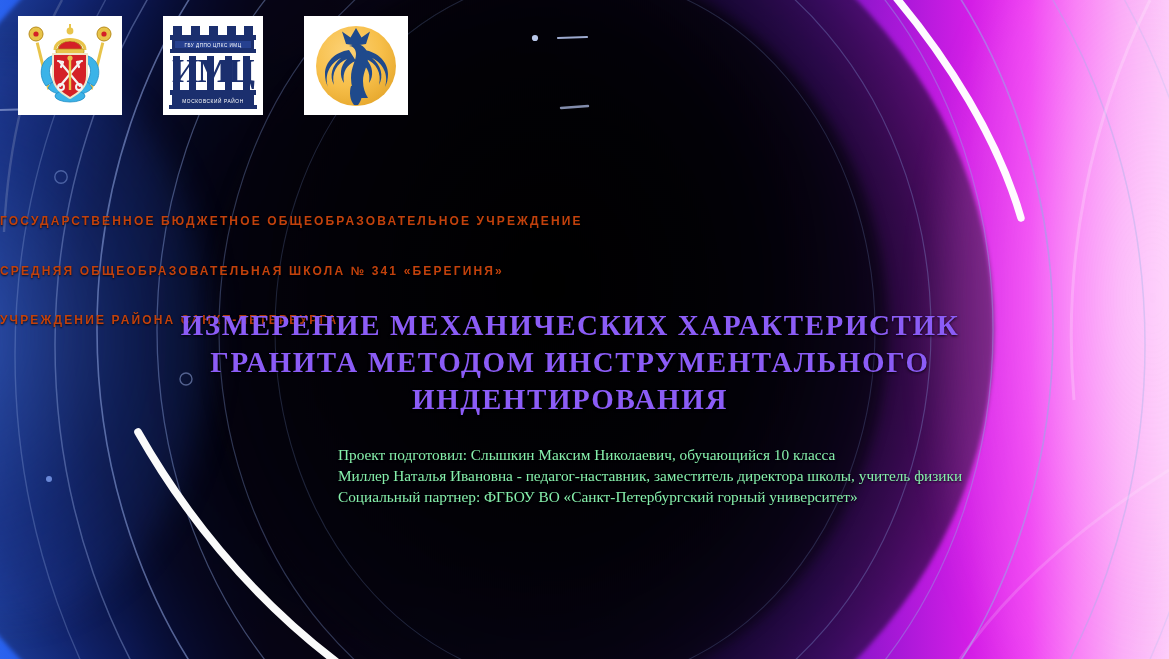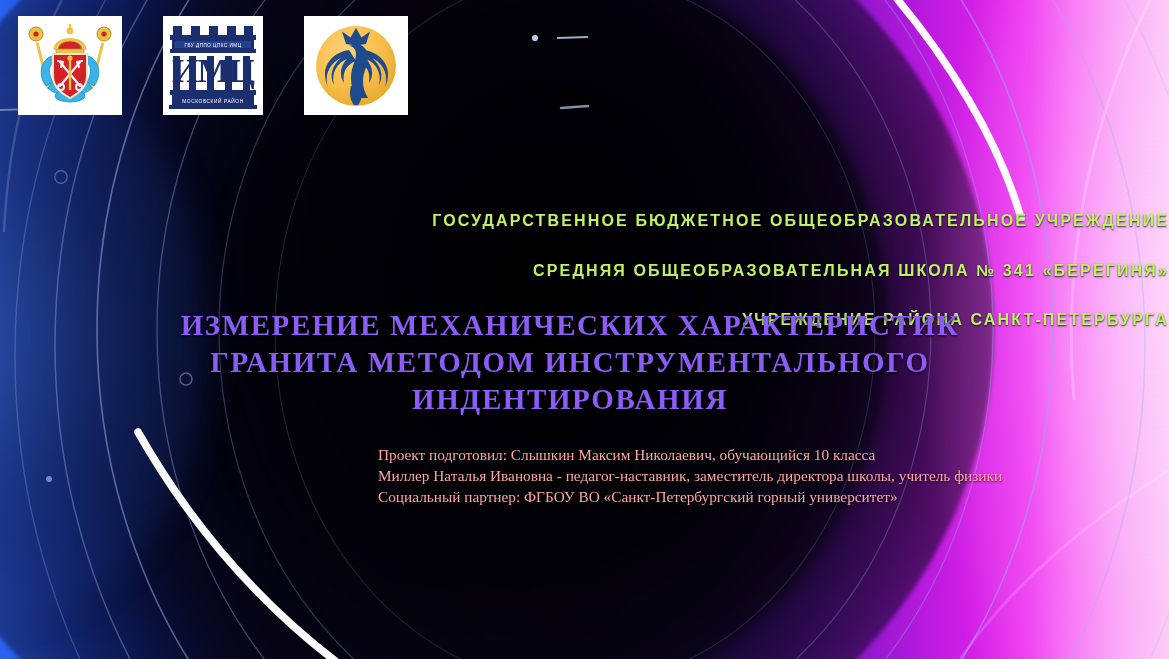--- a/index.html
+++ b/index.html
@@ -120,25 +120,25 @@
   }
   .logo-box.imc { width: 100px; }
   .logo-box svg { display: block; }
 
   
   .org-heading {
     position: absolute;
     left: 0;
     right: 0;
     top: 180px;
-    text-align: right;
-    color: #bef264;
+    text-align: left;
+    color: #c2410c;
     font-family: "Liberation Sans", sans-serif;
     font-weight: bold;
-    font-size: 16px;
+    font-size: 12px;
     letter-spacing: 2.15px;
     line-height: 16.5px;
     text-shadow: 0 1px 2px rgba(0,0,0,0.85);
     white-space: pre;
   }
   .org-heading .ln { display: block; }
 
   .main-title {
     position: absolute;
     left: 90px;
@@ -153,26 +153,25 @@
     line-height: 37px;
     text-shadow: 0 1px 3px rgba(0,0,0,0.9);
   }
   .main-title .ln { display: block; }
 
   .credits {
     position: absolute;
     left: 338px;
     width: 768px;
     top: 444px;
-    color: #fca5a5;
+    color: #86efac;
     font-family: "Liberation Serif", serif;
     font-size: 15.3px;
     line-height: 21.2px;
     text-shadow: 0 1px 2px rgba(0,0,0,0.75);
-    margin-left: 40px;
   }
   .credits .line { display: block; text-align: left; }
   .credits .para { display: block; text-align: justify; text-align-last: left; }
 </style>
 </head>
 <body>
 
 <div id="slide">
 
   <div class="bg-base"></div>

